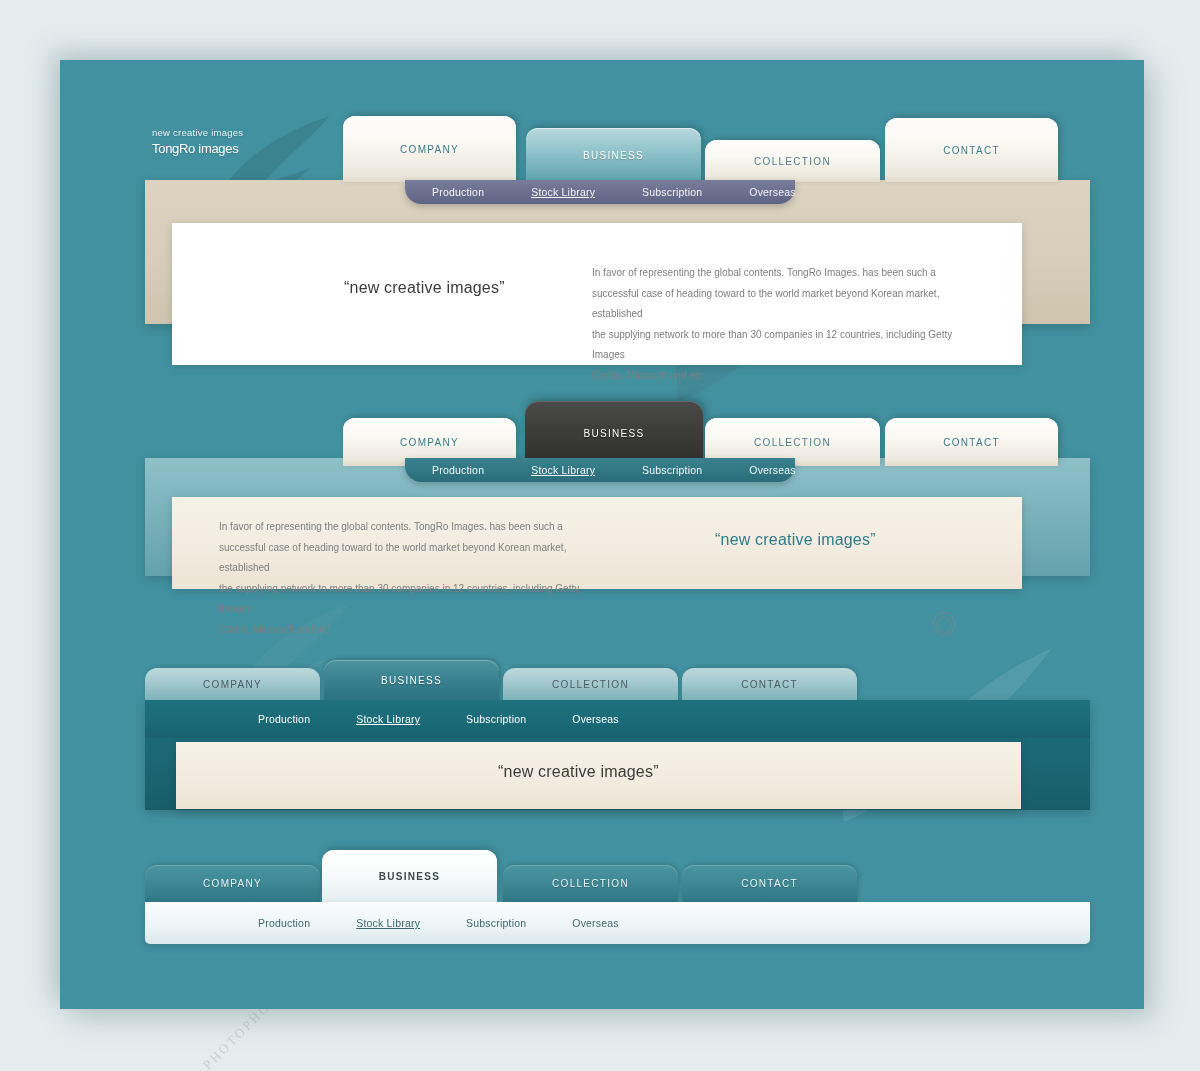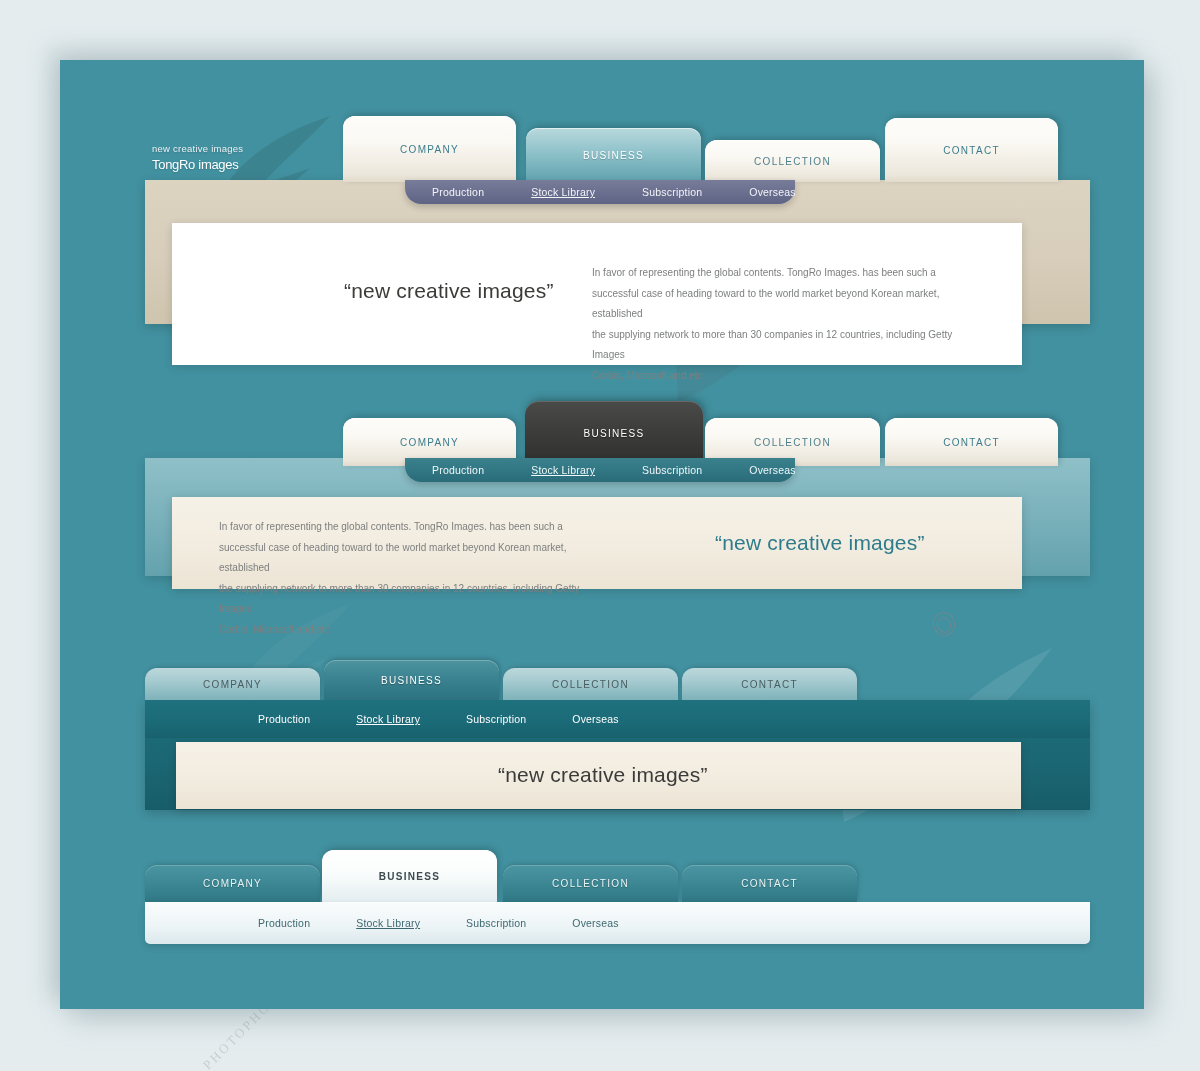--- a/index.html
+++ b/index.html
@@ -26,21 +26,21 @@
     height: 949px;
     background: #4291a0;
     box-shadow: -10px -10px 22px rgba(120,145,152,0.35),
                  10px  10px 26px rgba(120,145,152,0.40);
   }
 
   
   #logo {
     position: absolute;
     left: 92px;
-    top: 84px;
+    top: 68px;
     color: #ffffff;
     line-height: 1;
     text-shadow: 0 1px 2px rgba(0,0,0,0.18);
   }
   #logo .tagline {
     font-size: 9.5px;
     letter-spacing: 0.25px;
     color: #e9f2f4;
     margin-bottom: 4px;
     font-weight: normal;
@@ -181,21 +181,21 @@
     box-shadow: 0 2px 9px rgba(0,0,0,0.14);
   }
   .box-cream {
     background: linear-gradient(to bottom, #f6f1e7 0%, #f2ece0 55%, #ece4d4 100%);
     box-shadow: 0 2px 9px rgba(0,0,0,0.16);
   }
 
   
   .slogan {
     position: absolute;
-    font-size: 21px;
+    font-size: 16px;
     letter-spacing: 0.2px;
     white-space: nowrap;
     font-weight: normal;
   }
   .slogan.dark  { color: #3b3b39; }
   .slogan.teal  { color: #2e7c8b; }
 
   .bodytext {
     position: absolute;
     font-size: 10px;

